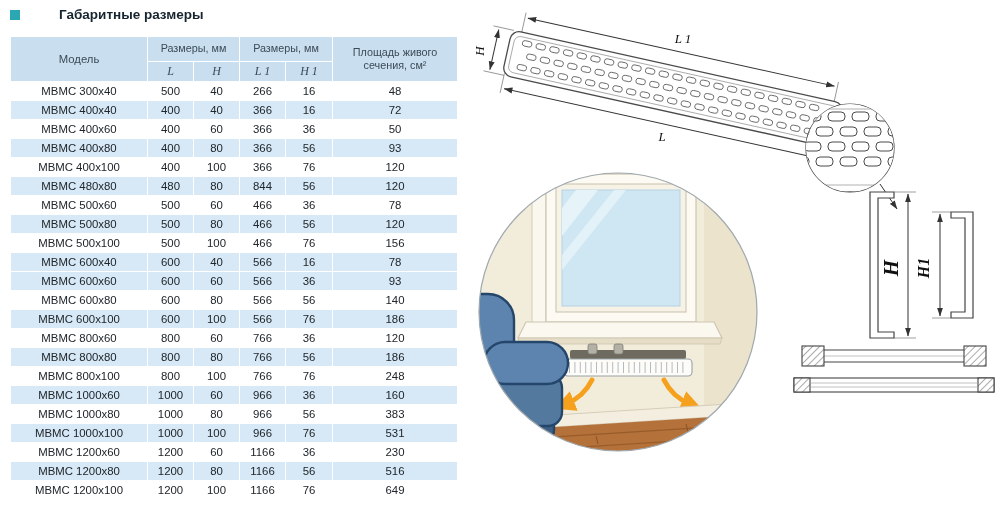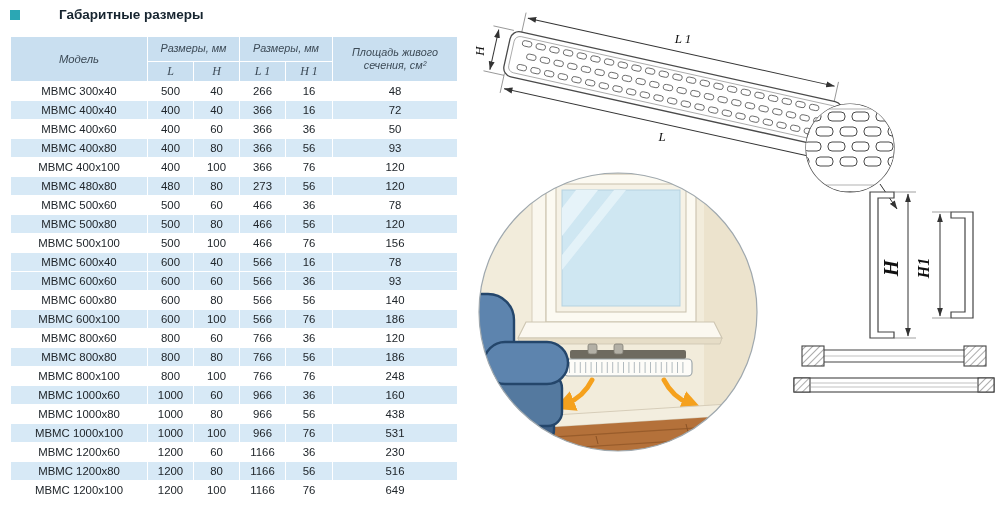--- a/index.html
+++ b/index.html
@@ -9,21 +9,21 @@
   
   .title-row { position:absolute; left:10px; top:7px; display:flex; align-items:center; gap:7px; }
   .bullet { width:10px; height:10px; background:var(--accent,#2ba7b4); display:inline-block; }
   .title { font-size:13.5px; font-weight:bold; color:#16242f; font-family:"Liberation Sans",sans-serif;padding-left:32px; }
 
   
   table.spec { position:absolute; left:10px; top:36px; width:447px; border-collapse:collapse; table-layout:fixed; }
   .spec th, .spec td { border:1px solid #ffffff; text-align:center; vertical-align:middle; }
   .spec thead th { background:var(--header_bg,#c9dff0); font-weight:normal; font-size:10.8px;
                    color:#3c4a56; padding:2px 3px; line-height:1.25; }
-  .spec thead tr.hrow1 th { height:25px;font-style:italic; }
+  .spec thead tr.hrow1 th { height:25px; }
   .spec thead tr.hrow2 th { height:18px; font-family:"Liberation Serif",serif; font-style:italic; font-size:12px; }
   .spec th.th-model { font-size:11.3px; }
   .spec td { font-size:11.4px; color:#20262b; height:19px; padding:0 3px; background:#ffffff; }
   .spec tr.shaded td { background:var(--row_alt_bg,#d7e9f6); }
 
   
   svg { position:absolute; overflow:visible; }
   .svg-grille  { left:478px; top:0;     width:522px; height:215px; }
   .svg-window  { left:476px; top:170px; width:284px; height:284px; }
   .svg-section { left:856px; top:186px; width:144px; height:160px; }
@@ -115,21 +115,21 @@
           <td>400</td>
           <td>100</td>
           <td>366</td>
           <td>76</td>
           <td>120</td>
         </tr>
         <tr class="shaded">
           <td>МВМС 480x80</td>
           <td>480</td>
           <td>80</td>
-          <td>273</td>
+          <td>844</td>
           <td>56</td>
           <td>120</td>
         </tr>
         <tr>
           <td>МВМС 500x60</td>
           <td>500</td>
           <td>60</td>
           <td>466</td>
           <td>36</td>
           <td>78</td>
@@ -213,21 +213,21 @@
           <td>966</td>
           <td>36</td>
           <td>160</td>
         </tr>
         <tr>
           <td>МВМС 1000x80</td>
           <td>1000</td>
           <td>80</td>
           <td>966</td>
           <td>56</td>
-          <td>438</td>
+          <td>383</td>
         </tr>
         <tr class="shaded">
           <td>МВМС 1000x100</td>
           <td>1000</td>
           <td>100</td>
           <td>966</td>
           <td>76</td>
           <td>531</td>
         </tr>
         <tr>

